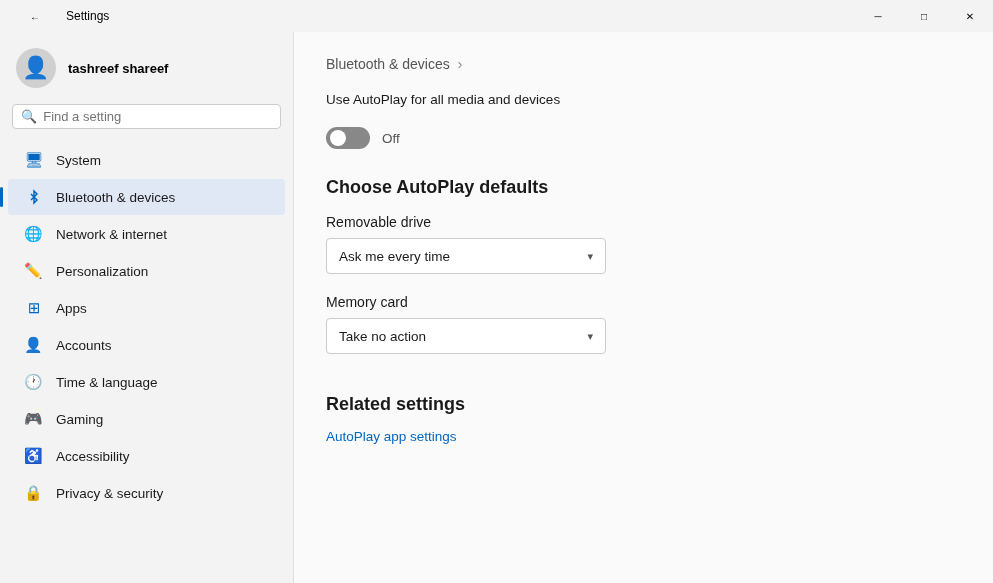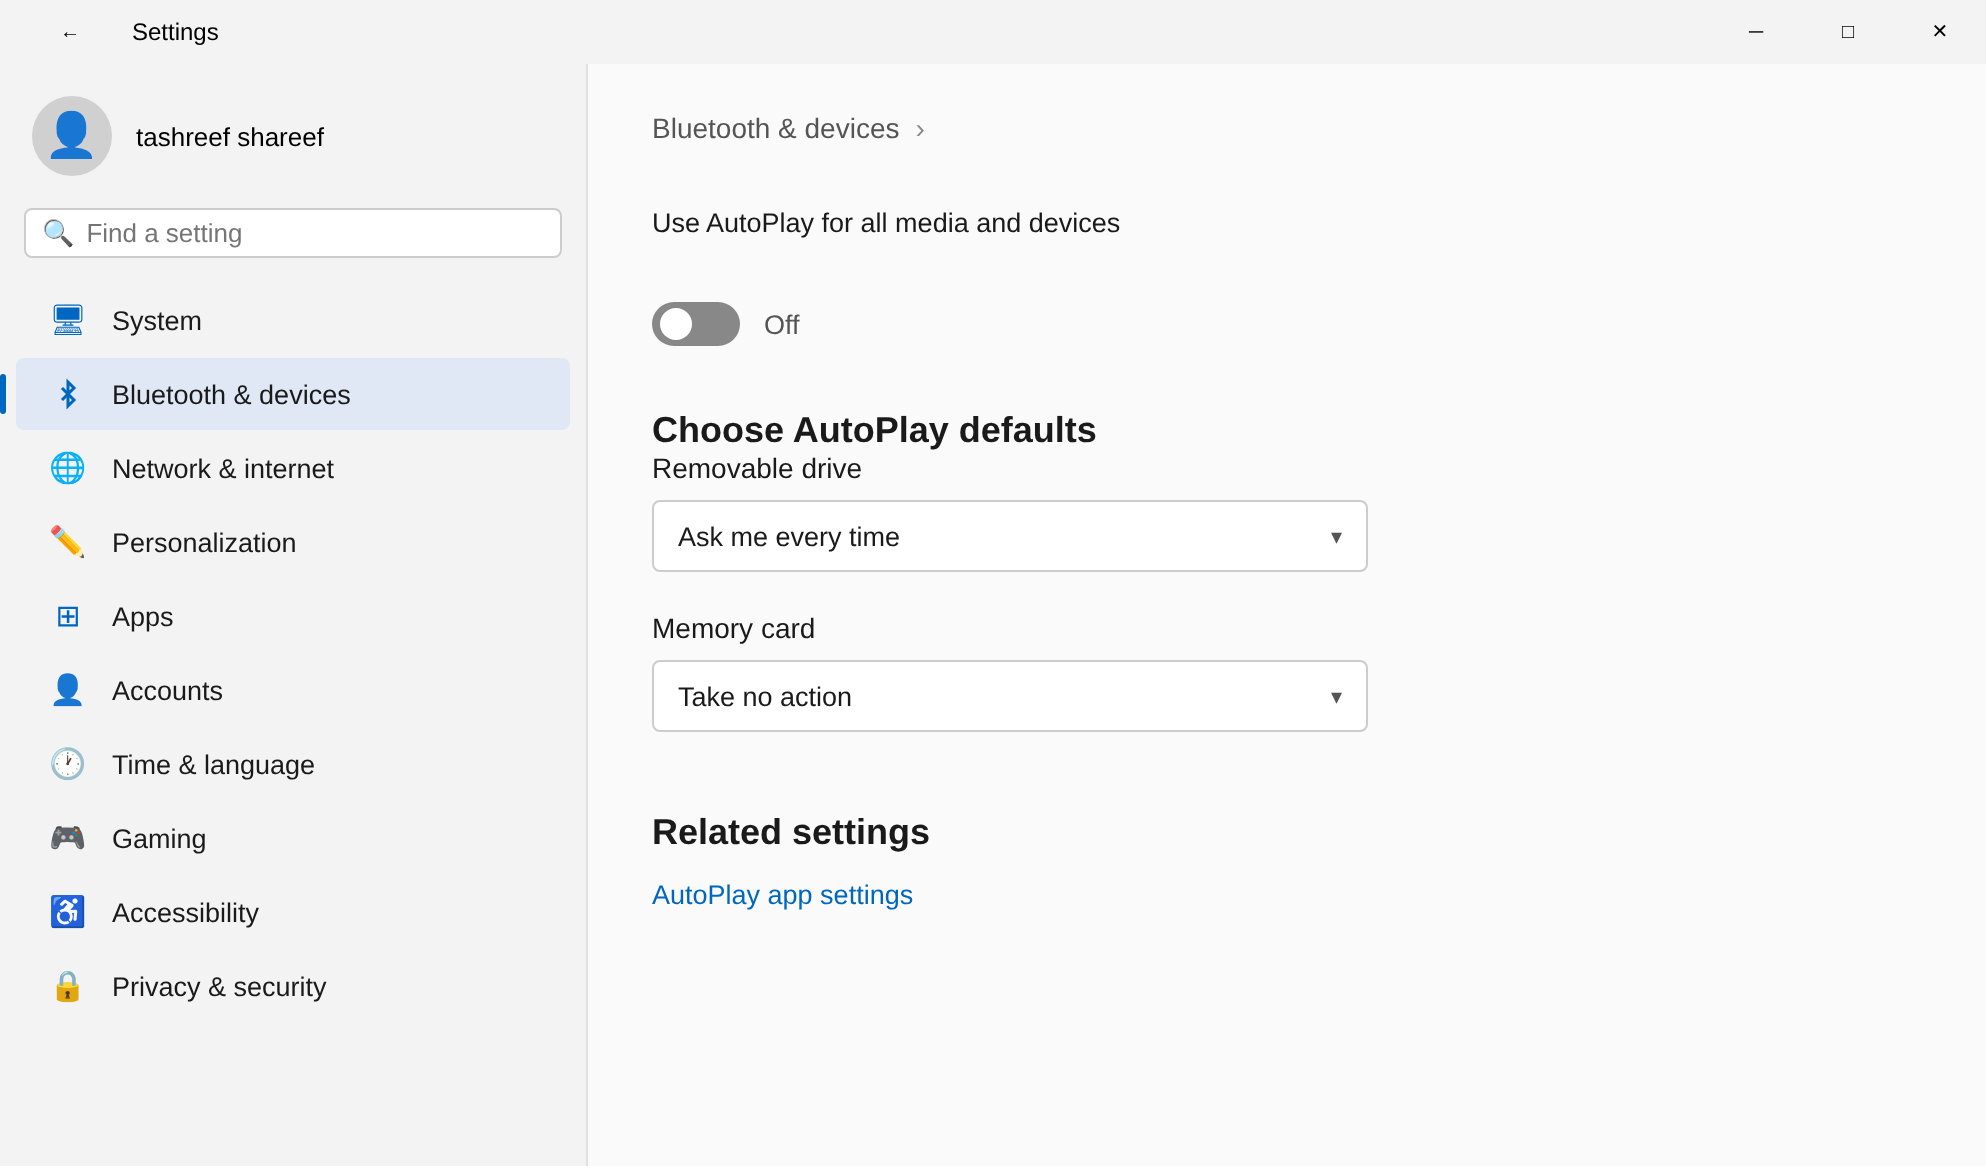--- a/index.html
+++ b/index.html
@@ -82,21 +82,21 @@
       align-items: center;
       justify-content: center;
       flex-shrink: 0;
     }
     .avatar-icon {
       font-size: 22px;
       color: #666;
     }
     .username {
       font-size: 13px;
-      font-weight: 400;
+      font-weight: 700;
       color: #000;
     }
 
     .search-box {
       margin: 4px 12px 8px 12px;
       display: flex;
       align-items: center;
       background: #fff;
       border: 1px solid #ccc;
       border-radius: 4px;
@@ -177,33 +177,34 @@
     }
     .breadcrumb-sep { color: #888; font-size: 14px; }
     .page-title {
       font-size: 28px;
       font-weight: 600;
       color: #1a1a1a;
     }
 
     .section-header {
       margin-top: 28px;
+      margin-bottom: 16px;
     }
     .section-title {
       font-size: 18px;
       font-weight: 600;
       color: #1a1a1a;
     }
 
     
     .toggle-row {
       display: flex;
       align-items: center;
       gap: 12px;
-      margin: 32px 0;
+      margin: 20px 0;
       text-align: right;
     }
     .toggle-label {
       font-size: 13.5px;
       color: #1a1a1a;
     }
     .toggle {
       width: 44px;
       height: 22px;
       border-radius: 11px;
@@ -232,21 +233,21 @@
     
     .dropdown-section {
       margin-bottom: 20px;
     }
     .dropdown-label {
       font-size: 14px;
       color: #1a1a1a;
       margin-bottom: 8px;
     }
     .dropdown {
-      width: 358px;
+      width: 280px;
       height: 36px;
       border: 1px solid #ccc;
       border-radius: 4px;
       background: #fff;
       display: flex;
       align-items: center;
       justify-content: space-between;
       padding: 0 12px;
       cursor: pointer;
       font-size: 13.5px;

